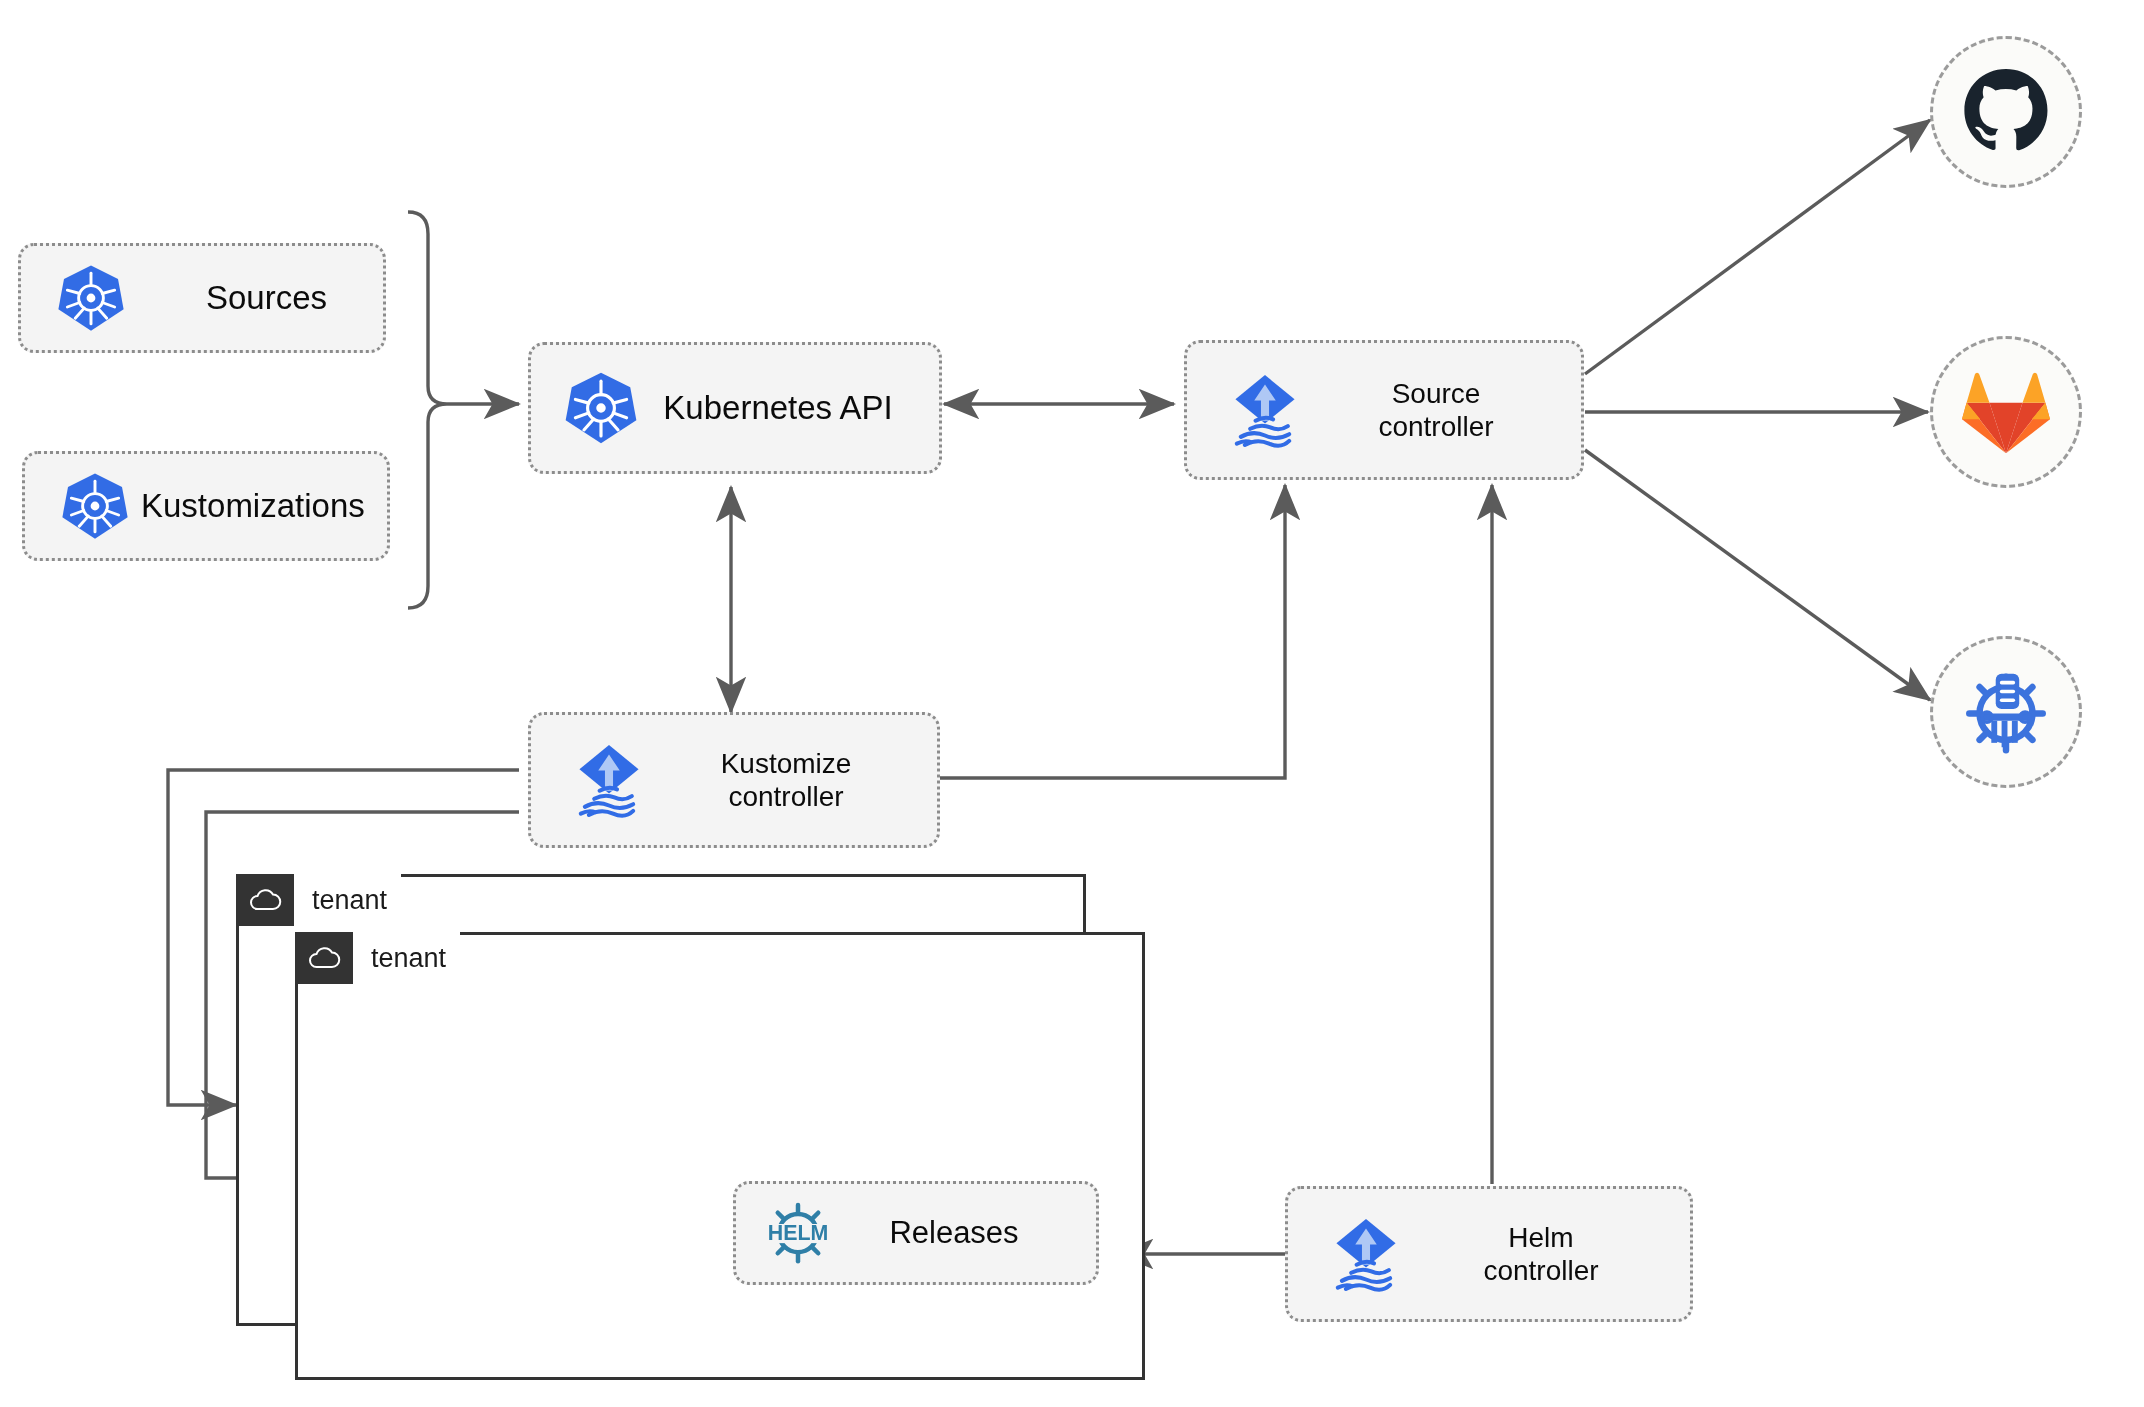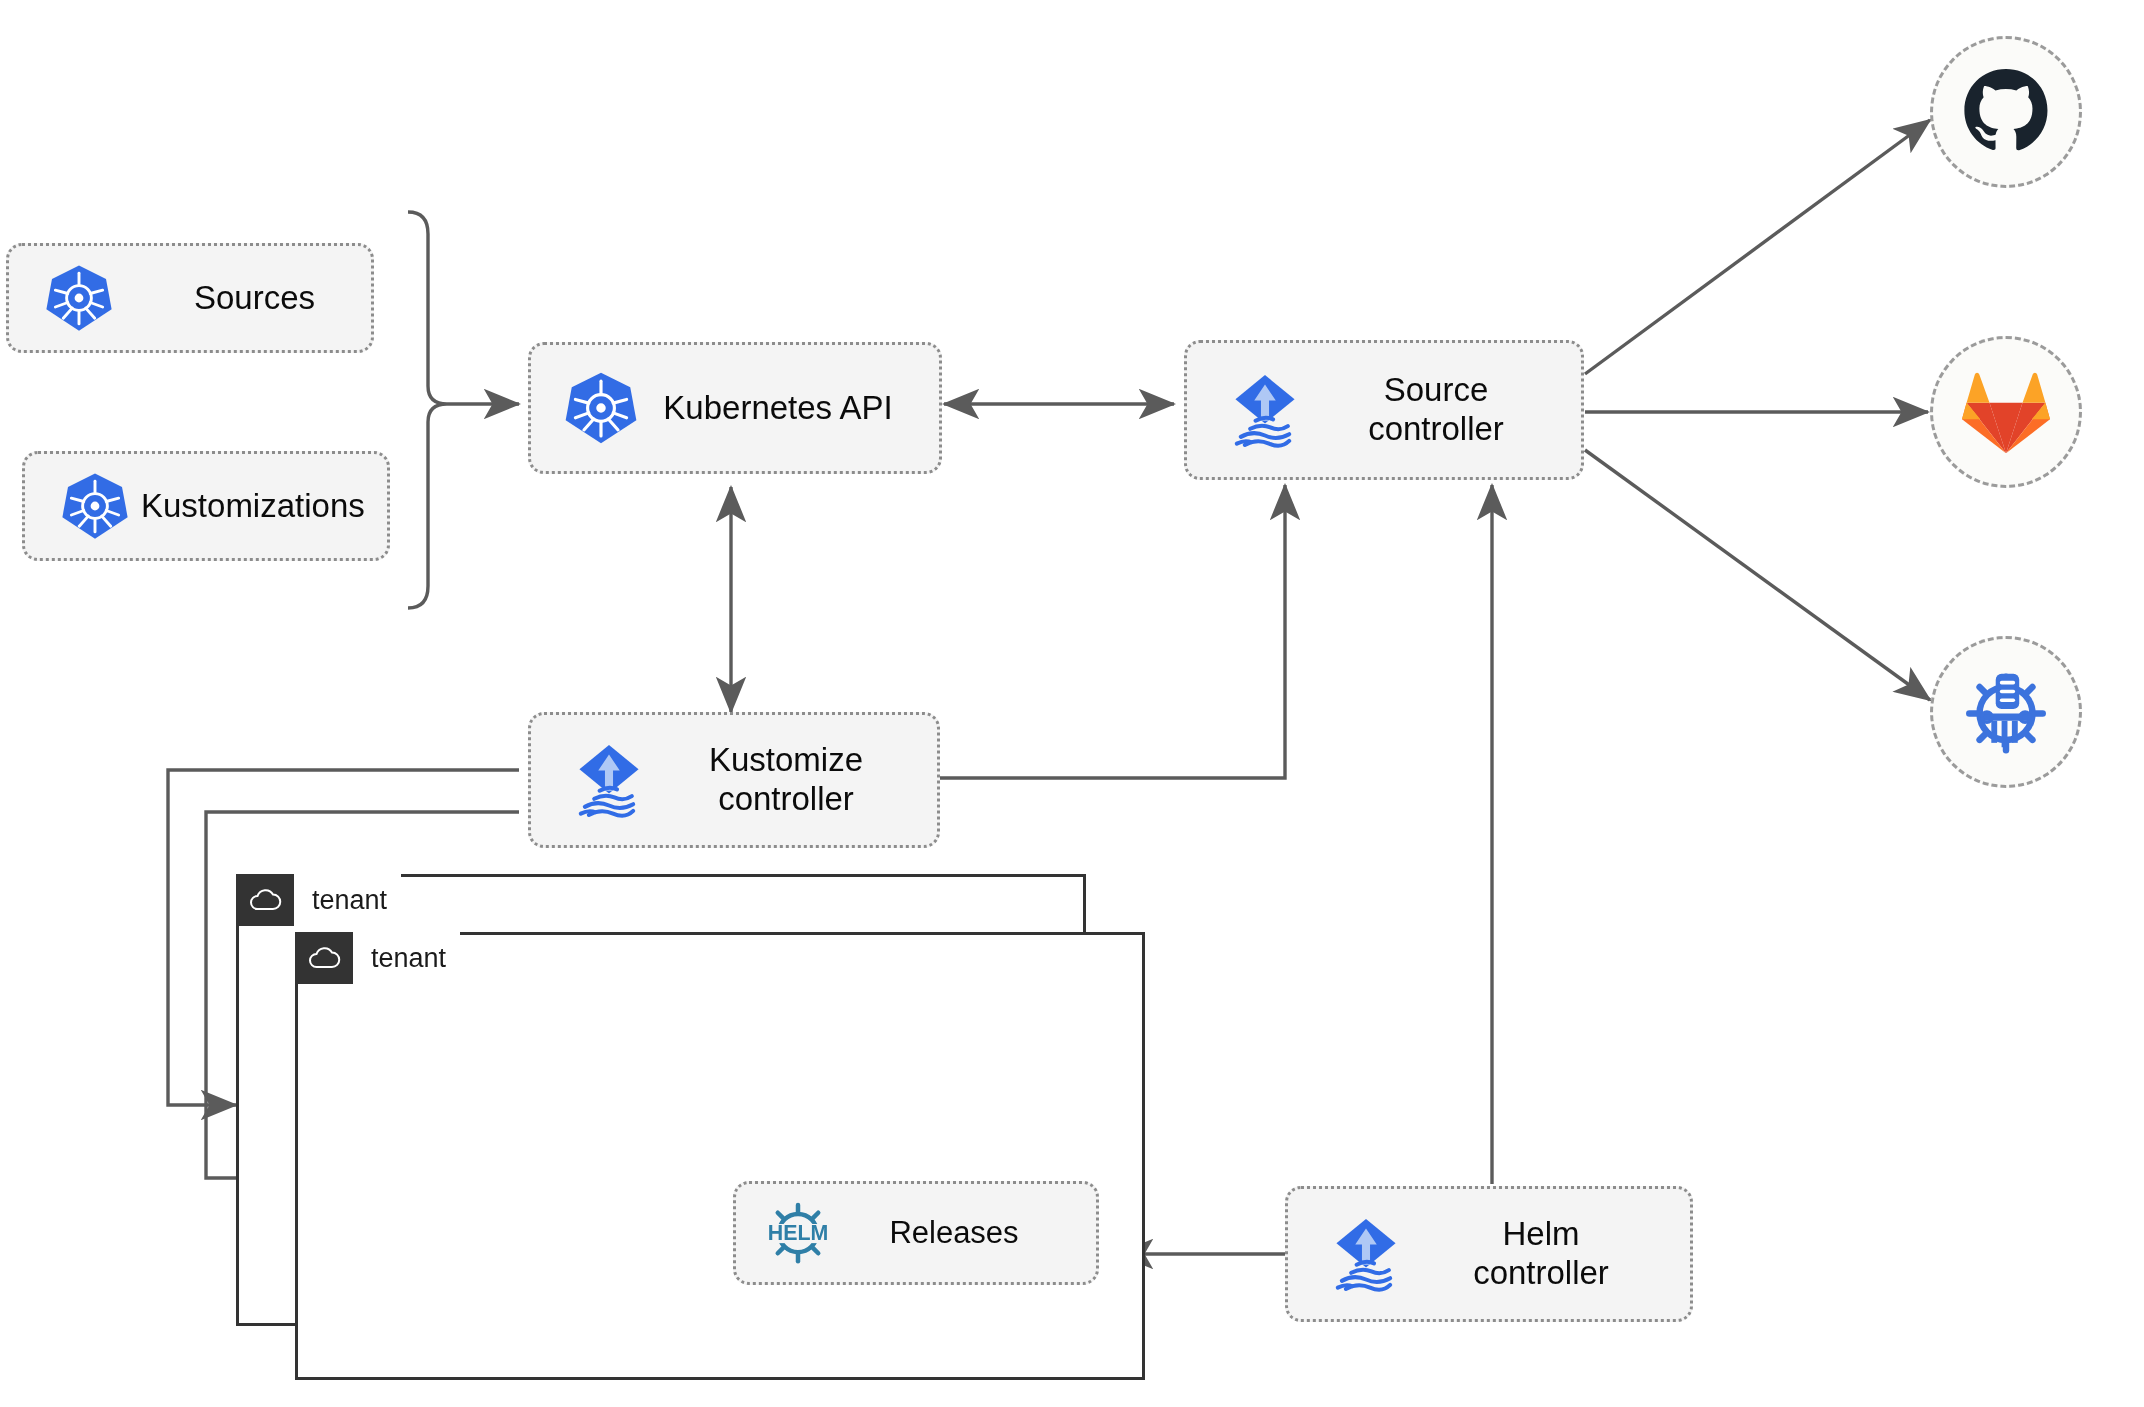--- a/index.html
+++ b/index.html
@@ -44,21 +44,21 @@
     line-height: 1.18;
     white-space: pre-line;
   }
 
   
   .n-res  { height: 110px; }
   .n-res .ico { width: 92px; margin-left: 24px; }
   .n-res .lbl { font-size: 33px; padding-right: 30px; }
 
   .n-ctrl .ico { width: 104px; margin-left: 26px; }
-  .n-ctrl .lbl { font-size: 33px; padding-right: 26px; }
+  .n-ctrl .lbl { font-size: 28px; padding-right: 26px; }
 
   .n-small { height: 104px; }
   .n-small .ico { width: 80px; margin-left: 22px; }
   .n-small .lbl { font-size: 31px; padding-right: 26px; }
 
   
   .provider {
     position: absolute;
     width: 152px; height: 152px;
     border-radius: 50%;
@@ -140,21 +140,21 @@
       <path d="M1585,374 L1930,120" marker-end="url(#ah)"></path>
       <path d="M1585,412 L1928,412" marker-end="url(#ah)"></path>
       <path d="M1585,450 L1930,700" marker-end="url(#ah)"></path>
 
       <path d="M519,770 L168,770 L168,1105 L236,1105" marker-end="url(#ah)"></path>
 
       <path d="M519,812 L206,812 L206,1178 L295,1178" marker-end="url(#ah)"></path>
     </g>
   </svg>
 
-  <div class="node n-res" id="res-0" style="left:6px; top:243px; width:368px;gap:43px;">
+  <div class="node n-res" id="res-0" style="left:18px; top:243px; width:368px;gap:43px;">
     <span class="ico">
       <svg width="72" height="72" viewBox="0 0 64 64">
         <polygon points="32,3 56,15 61,42 32,61 3,42 8,15" fill="#326CE5"></polygon>
         <g fill="none" stroke="#ffffff" stroke-width="2.6" stroke-linecap="round">
           <circle cx="32" cy="32" r="11"></circle>
           <circle cx="32" cy="32" r="2.6" fill="#ffffff"></circle>
           <line x1="32" y1="10" x2="32" y2="21"></line>
           <line x1="32" y1="43" x2="32" y2="55"></line>
           <line x1="11" y1="25" x2="22" y2="28"></line>
           <line x1="42" y1="36" x2="53" y2="40"></line>

